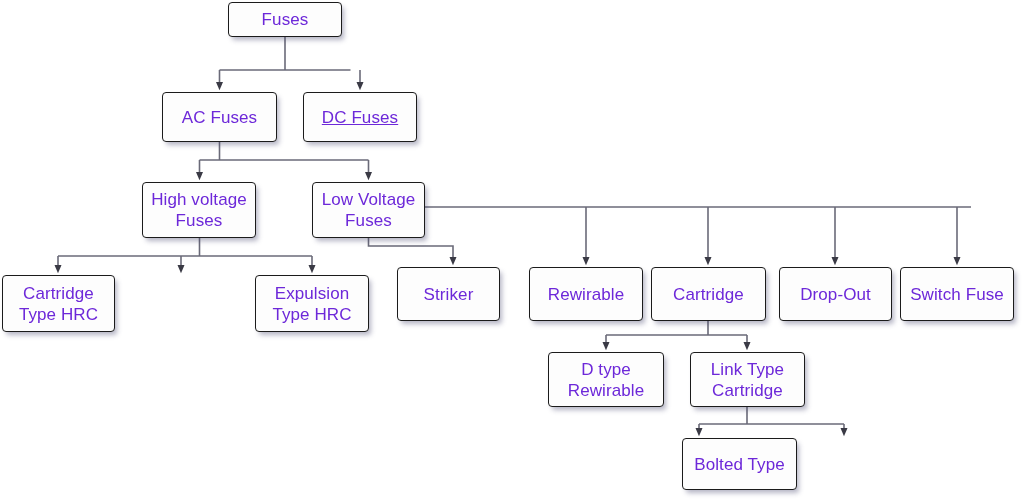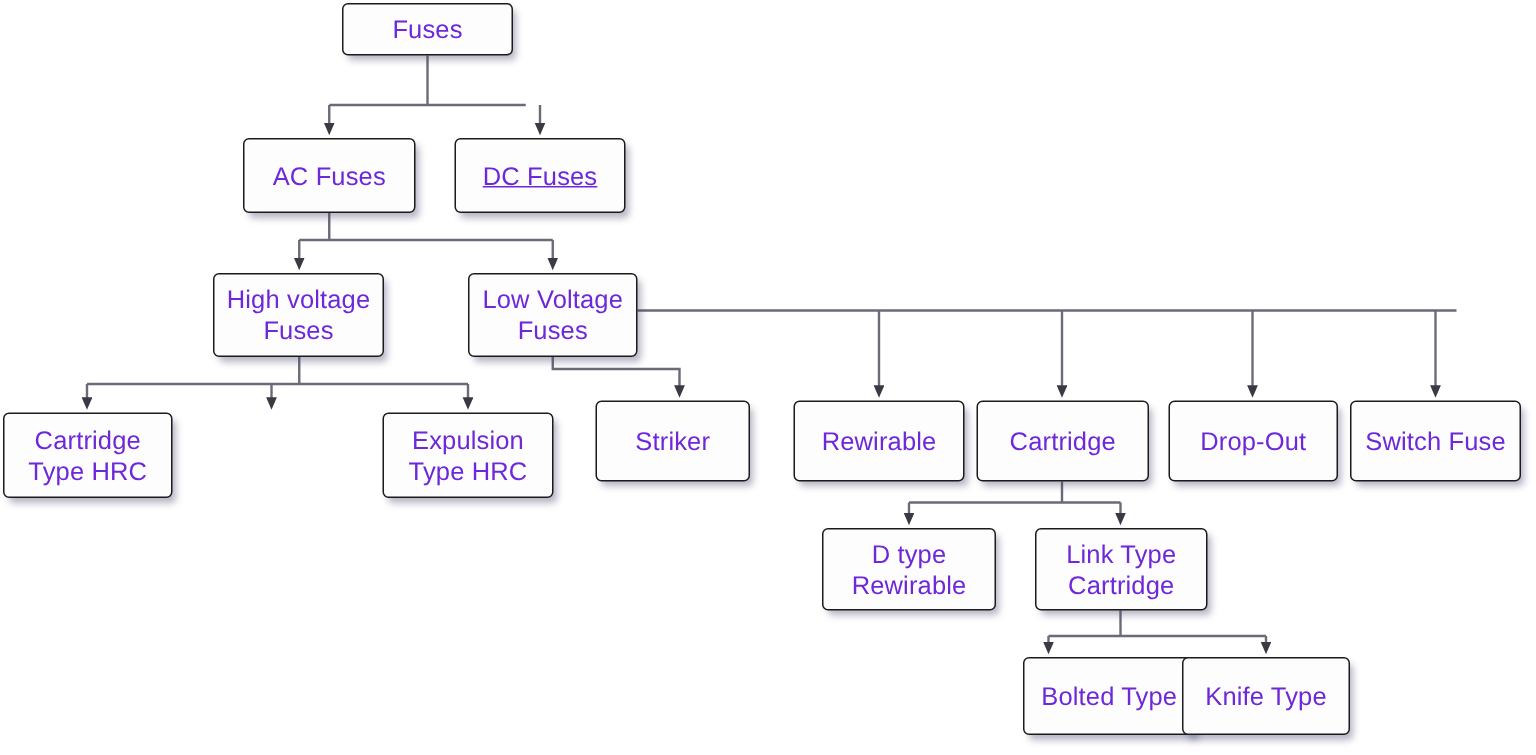--- a/index.html
+++ b/index.html
@@ -105,15 +105,14 @@
   <div class="node" style="left: 397px; top: 267px; width: 103px; height: 54px;">Striker</div>
   <div class="node" style="left: 529px; top: 267px; width: 114px; height: 54px;">Rewirable</div>
   <div class="node" style="left: 651px; top: 267px; width: 115px; height: 54px;">Cartridge</div>
   <div class="node" style="left: 900px; top: 267px; width: 114px; height: 54px;">Switch Fuse</div>
   <div class="node" style="left: 779px; top: 267px; width: 113px; height: 54px;">Drop-Out</div>
   <div class="node" style="left: 548px; top: 352px; width: 116px; height: 55px;">D type
 Rewirable</div>
   <div class="node" style="left: 690px; top: 352px; width: 115px; height: 55px;">Link Type
 Cartridge</div>
   <div class="node" style="left: 642px; top: 438px; width: 115px; height: 52px; margin-left: 40px;">Bolted Type</div>
-  <div class="node" style="left: 788px; top: 438px; width: 112px; height: 52px;">Knife Type</div>
 
 </div>
 
 </body></html>

